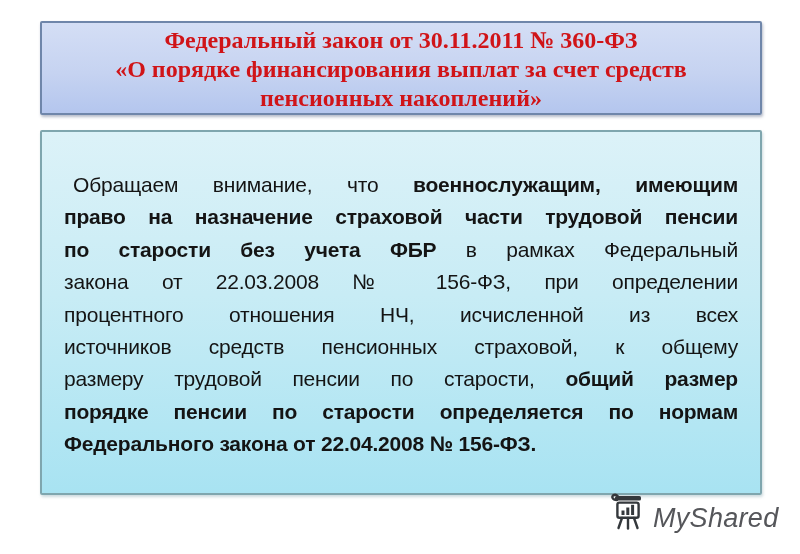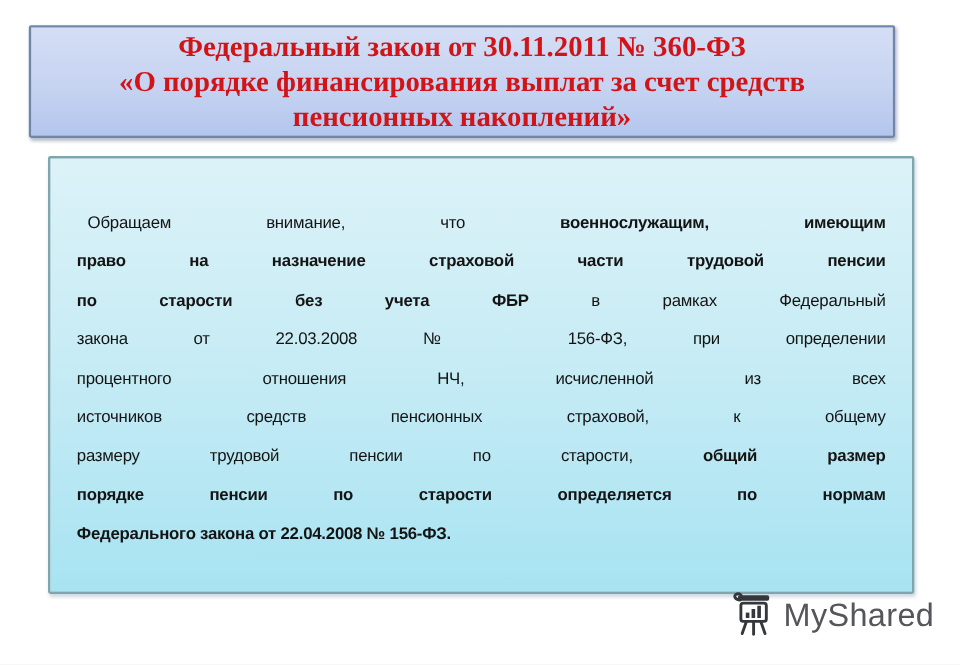--- a/index.html
+++ b/index.html
@@ -23,21 +23,21 @@
   .slide {
     position: relative;
     width: 800px;
     height: 554px;
     background: var(--page_background);
     overflow: hidden;
     margin: 0 auto;
   }
   .header-box {
     position: absolute;
-    left: 24px; top: 21px;
+    left: 40px; top: 21px;
     width: 722px; height: 94px;
     border: 2px solid var(--header_border);
     border-radius: 2px;
     background: linear-gradient(180deg,
       var(--header_gradient_top) 0%,
       var(--header_gradient_mid) 55%,
       var(--header_gradient_bottom) 100%);
     box-shadow: 1px 2px 3px rgba(90,105,135,0.45);
     text-align: center;
     padding-top: 3px;
@@ -57,41 +57,42 @@
     border: 2px solid var(--content_border);
     border-radius: 2px;
     background: linear-gradient(180deg,
       var(--content_gradient_top) 0%,
       var(--content_gradient_mid) 45%,
       var(--content_gradient_bottom) 100%);
     box-shadow: 1px 2px 3px rgba(110,150,160,0.35);
     padding: 37px 22px 0 22px;
   }
   .body-text {
-    font-size: 14px;
+    font-size: 21px;
     line-height: 32.4px;
     letter-spacing: -0.2px;
     color: var(--body_text);
   }
   .line {
     text-align: justify;
     text-align-last: justify;
     white-space: nowrap; 
   }
   .line:first-child { text-indent: 9px; }
   .line.last { text-align-last: left; }
   .b { font-weight: 700; }
   .watermark {
     position: absolute;
     left: 608px; top: 492px;
     display: flex;
-    align-items: center;
+    align-items: flex-end;
     gap: 5px;
     cursor: pointer;
     text-decoration: none;
+    font-style: italic;
   }
   .watermark-label {
     font-size: 27px;
     color: var(--watermark_gray);
     letter-spacing: 0.3px;
   }
   .board-icon { display: block; }
 </style>
 </head>
 <body>

